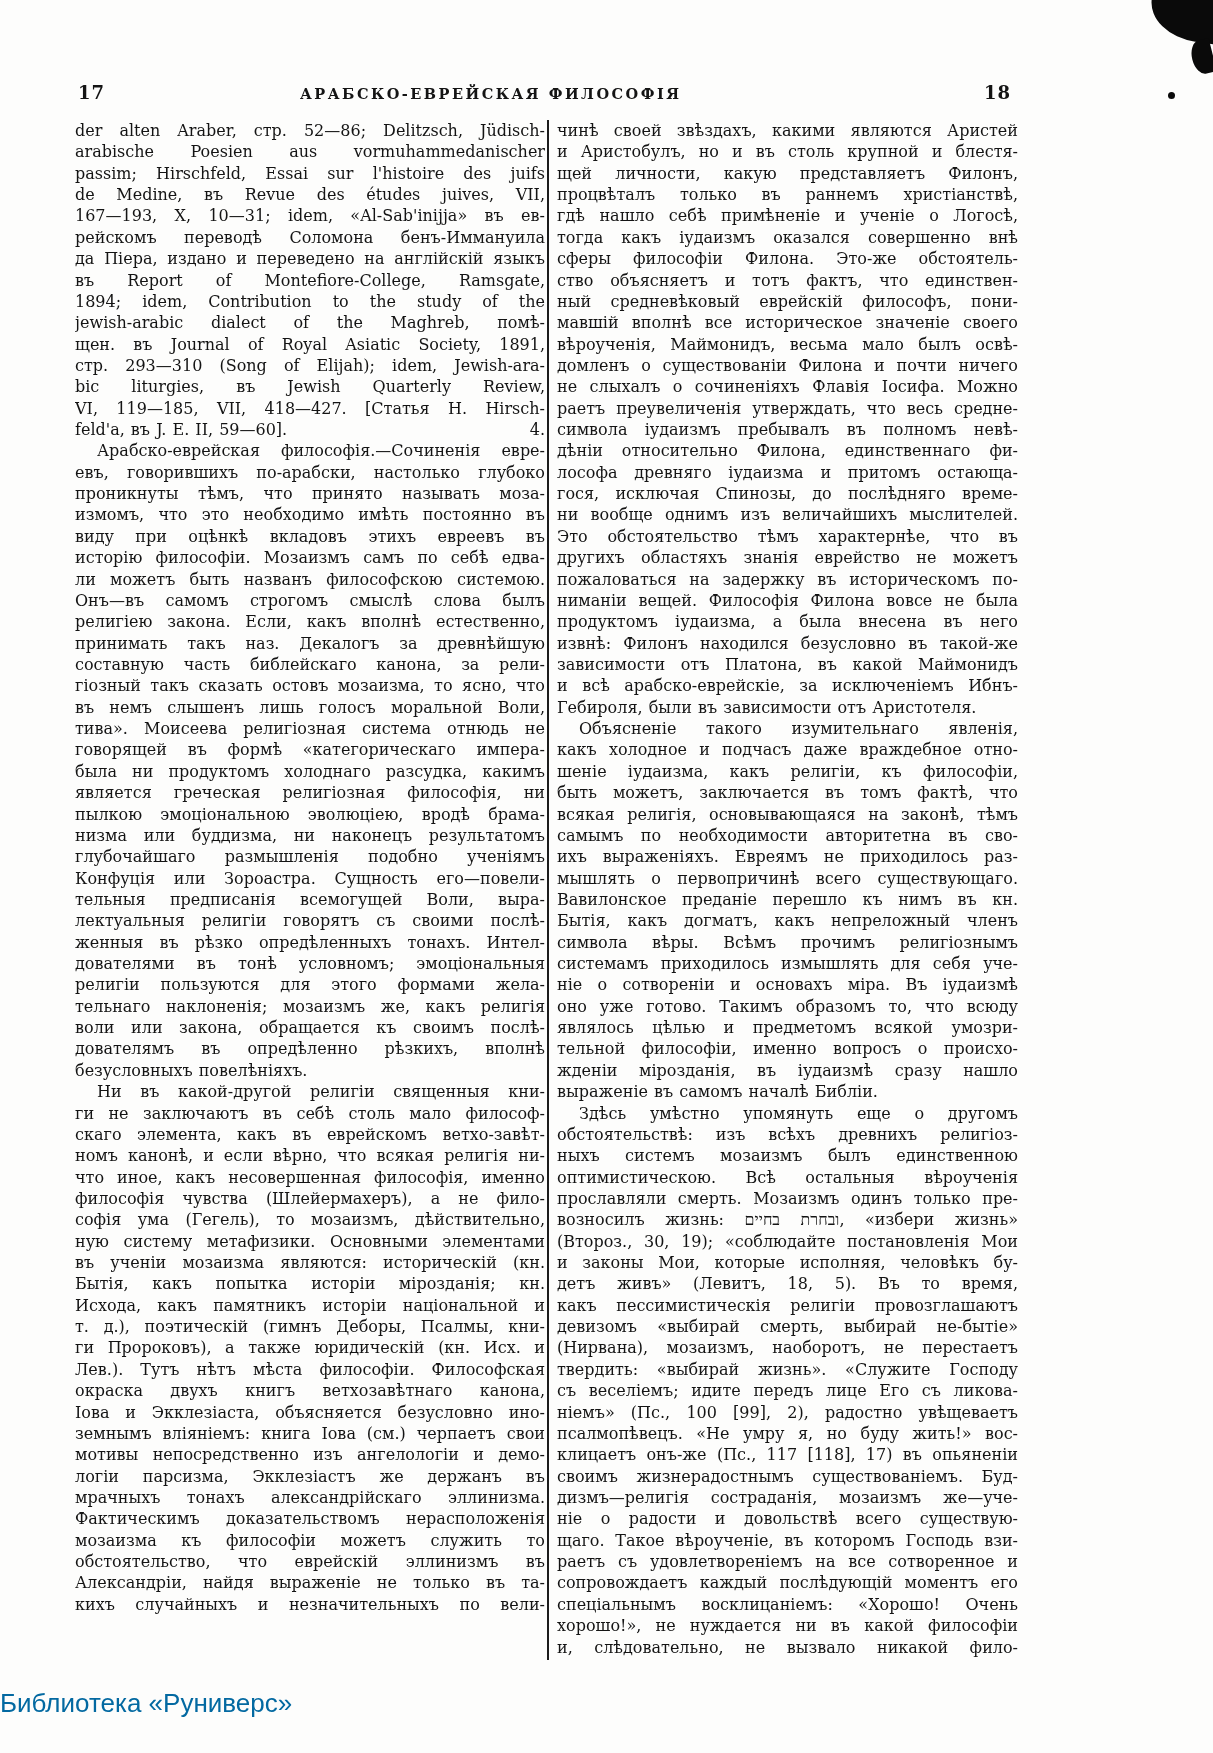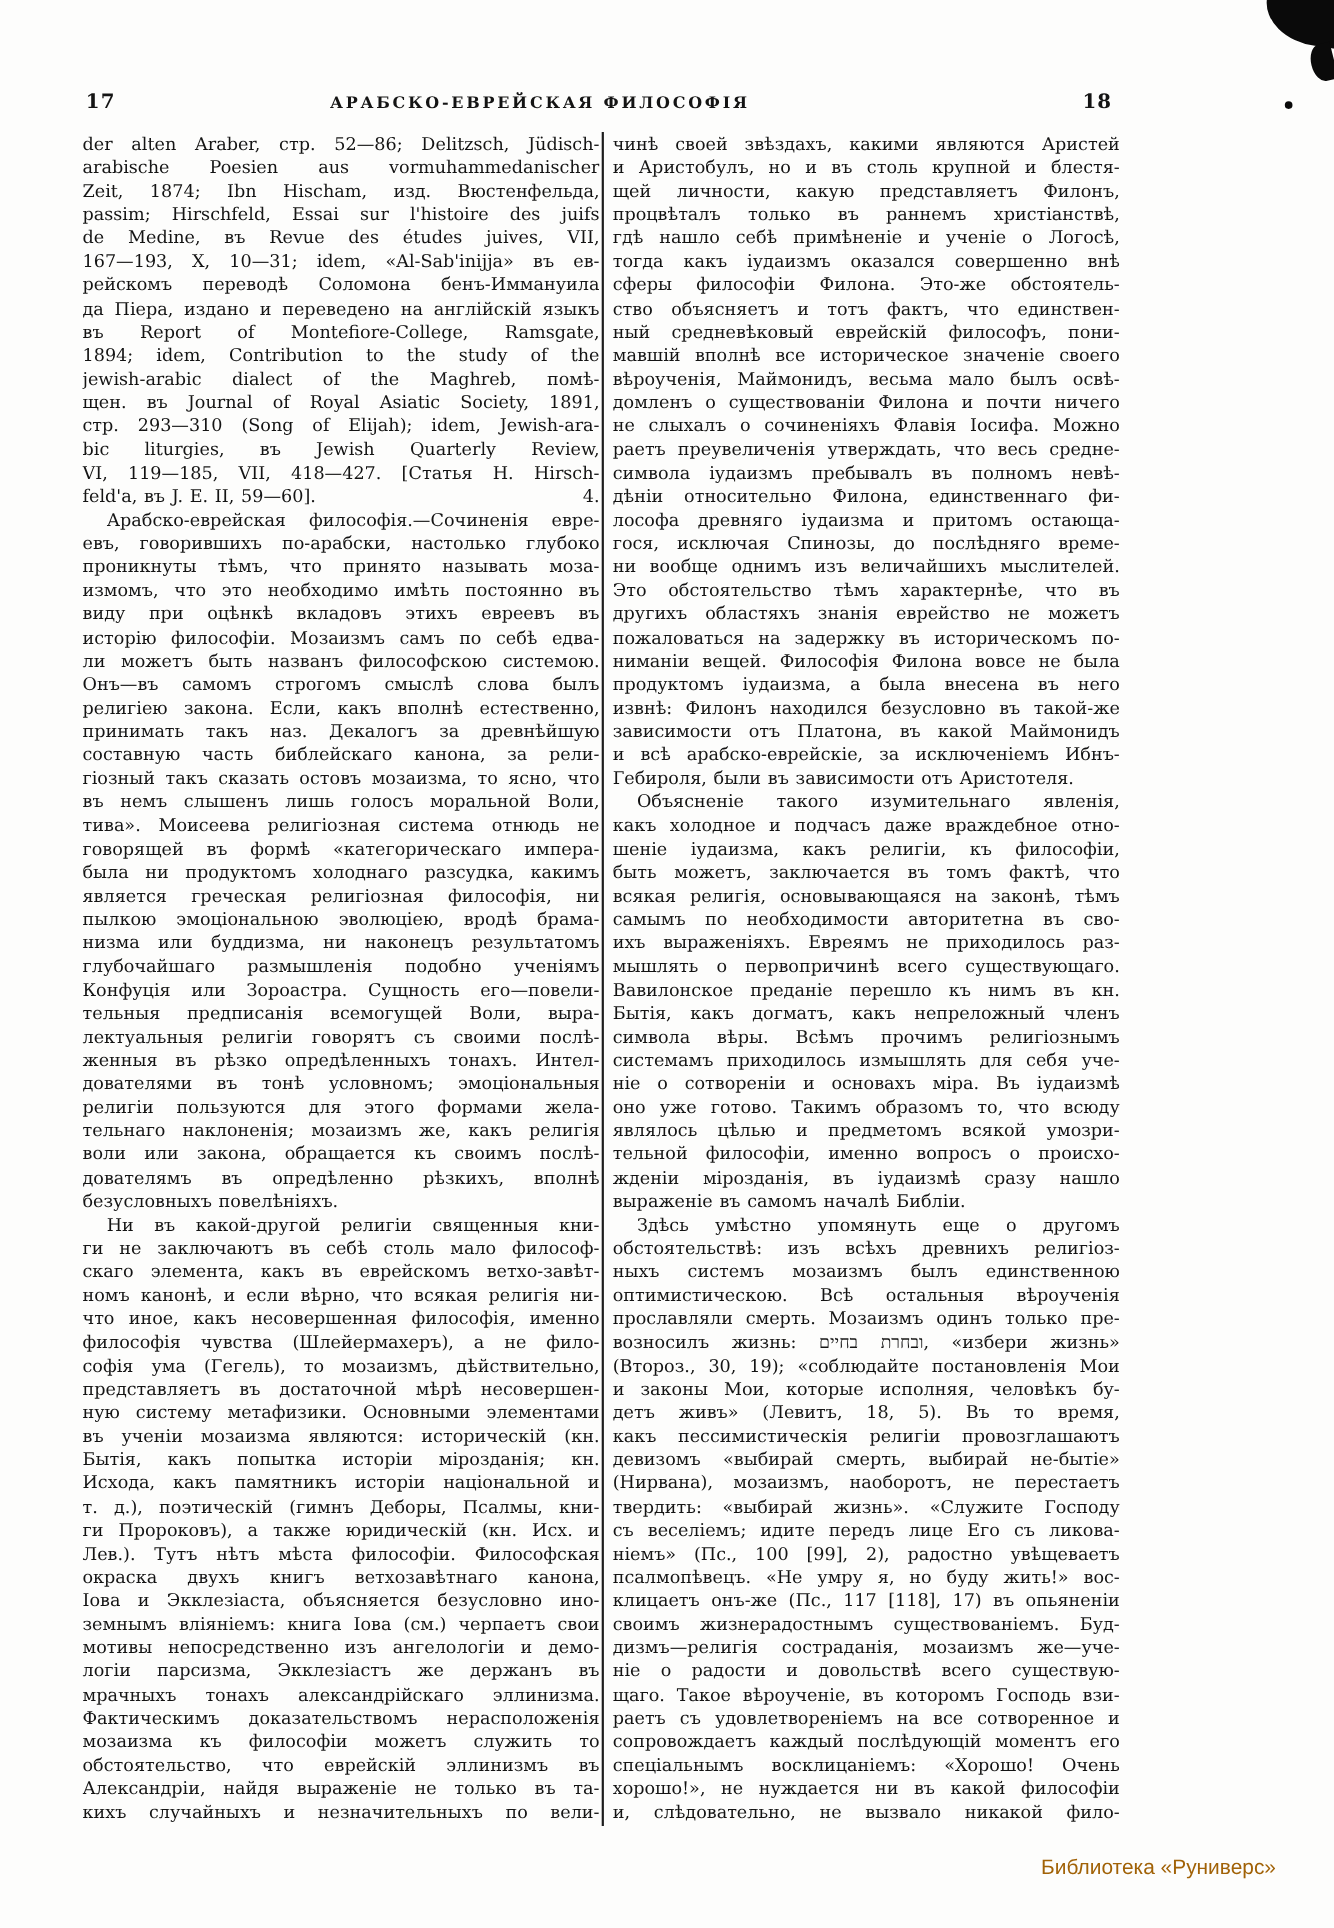--- a/index.html
+++ b/index.html
@@ -32,41 +32,40 @@
   #divider{
     position:absolute;left:547px;top:120px;width:2px;height:1540px;background:#1c1c1c;
   }
   
   .blob{position:absolute;background:#0a0a0a;}
   #blob1{left:1150px;top:-12px;width:70px;height:52px;border-radius:0 0 0 70% ;transform:rotate(8deg);}
   #blob2{left:1192px;top:40px;width:21px;height:34px;border-radius:60% 0 0 60%;transform:rotate(-14deg);}
   #blob3{left:1168px;top:92px;width:7px;height:7px;border-radius:50%;}
   
   #watermark{
-    position:absolute;top:1688px;left:0;width:1160px;text-align:right;
-    font-family:"Liberation Sans", sans-serif;font-size:19px;color:#a16207;
+    position:absolute;top:1688px;left:0;width:1160px;text-align:left;
+    font-family:"Liberation Sans", sans-serif;font-size:26px;color:#0369a1;
   }
 </style>
 </head>
 <body>
 
 <div id="page">
 
   <div id="hdr">
     <span id="pn-l" class="pagenum">17</span>
     <span id="hdr-title">АРАБСКО-ЕВРЕЙСКАЯ ФИЛОСОФІЯ</span>
     <span id="pn-r" class="pagenum">18</span>
   </div>
 
   <div id="divider"></div>
 
   <div id="col-left" class="col">
       <div class="line">der alten Araber, стр. 52—86; Delitzsch, Jüdisch-</div>
       <div class="line">arabische Poesien aus vormuhammedanischer</div>
-      <div class="line">Zeit, 1874; Ibn Hischam, изд. Вюстенфельда,</div>
       <div class="line">passim; Hirschfeld, Essai sur l'histoire des juifs</div>
       <div class="line">de Medine, въ Revue des études juives, VII,</div>
       <div class="line">167—193, X, 10—31; idem, «Al-Sab'inijja» въ ев-</div>
       <div class="line">рейскомъ переводѣ Соломона бенъ-Иммануила</div>
       <div class="line">да Піера, издано и переведено на англійскій языкъ</div>
       <div class="line">въ Report of Montefiore-College, Ramsgate,</div>
       <div class="line">1894; idem, Contribution to the study of the</div>
       <div class="line">jewish-arabic dialect of the Maghreb, помѣ-</div>
       <div class="line">щен. въ Journal of Royal Asiatic Society, 1891,</div>
       <div class="line">стр. 293—310 (Song of Elijah); idem, Jewish-ara-</div>
@@ -103,21 +102,20 @@
       <div class="line">воли или закона, обращается къ своимъ послѣ-</div>
       <div class="line">дователямъ въ опредѣленно рѣзкихъ, вполнѣ</div>
       <div class="line end">безусловныхъ повелѣніяхъ.</div>
       <div class="line indent">Ни въ какой-другой религіи священныя кни-</div>
       <div class="line">ги не заключаютъ въ себѣ столь мало философ-</div>
       <div class="line">скаго элемента, какъ въ еврейскомъ ветхо-завѣт-</div>
       <div class="line">номъ канонѣ, и если вѣрно, что всякая религія ни-</div>
       <div class="line">что иное, какъ несовершенная философія, именно</div>
       <div class="line">философія чувства (Шлейермахеръ), а не фило-</div>
       <div class="line">софія ума (Гегель), то мозаизмъ, дѣйствительно,</div>
-      <div class="line">представляетъ въ достаточной мѣрѣ несовершен-</div>
       <div class="line">ную систему метафизики. Основными элементами</div>
       <div class="line">въ ученіи мозаизма являются: историческій (кн.</div>
       <div class="line">Бытія, какъ попытка исторіи мірозданія; кн.</div>
       <div class="line">Исхода, какъ памятникъ исторіи національной и</div>
       <div class="line">т. д.), поэтическій (гимнъ Деборы, Псалмы, кни-</div>
       <div class="line">ги Пророковъ), а также юридическій (кн. Исх. и</div>
       <div class="line">Лев.). Тутъ нѣтъ мѣста философіи. Философская</div>
       <div class="line">окраска двухъ книгъ ветхозавѣтнаго канона,</div>
       <div class="line">Іова и Экклезіаста, объясняется безусловно ино-</div>
       <div class="line">земнымъ вліяніемъ: книга Іова (см.) черпаетъ свои</div>

